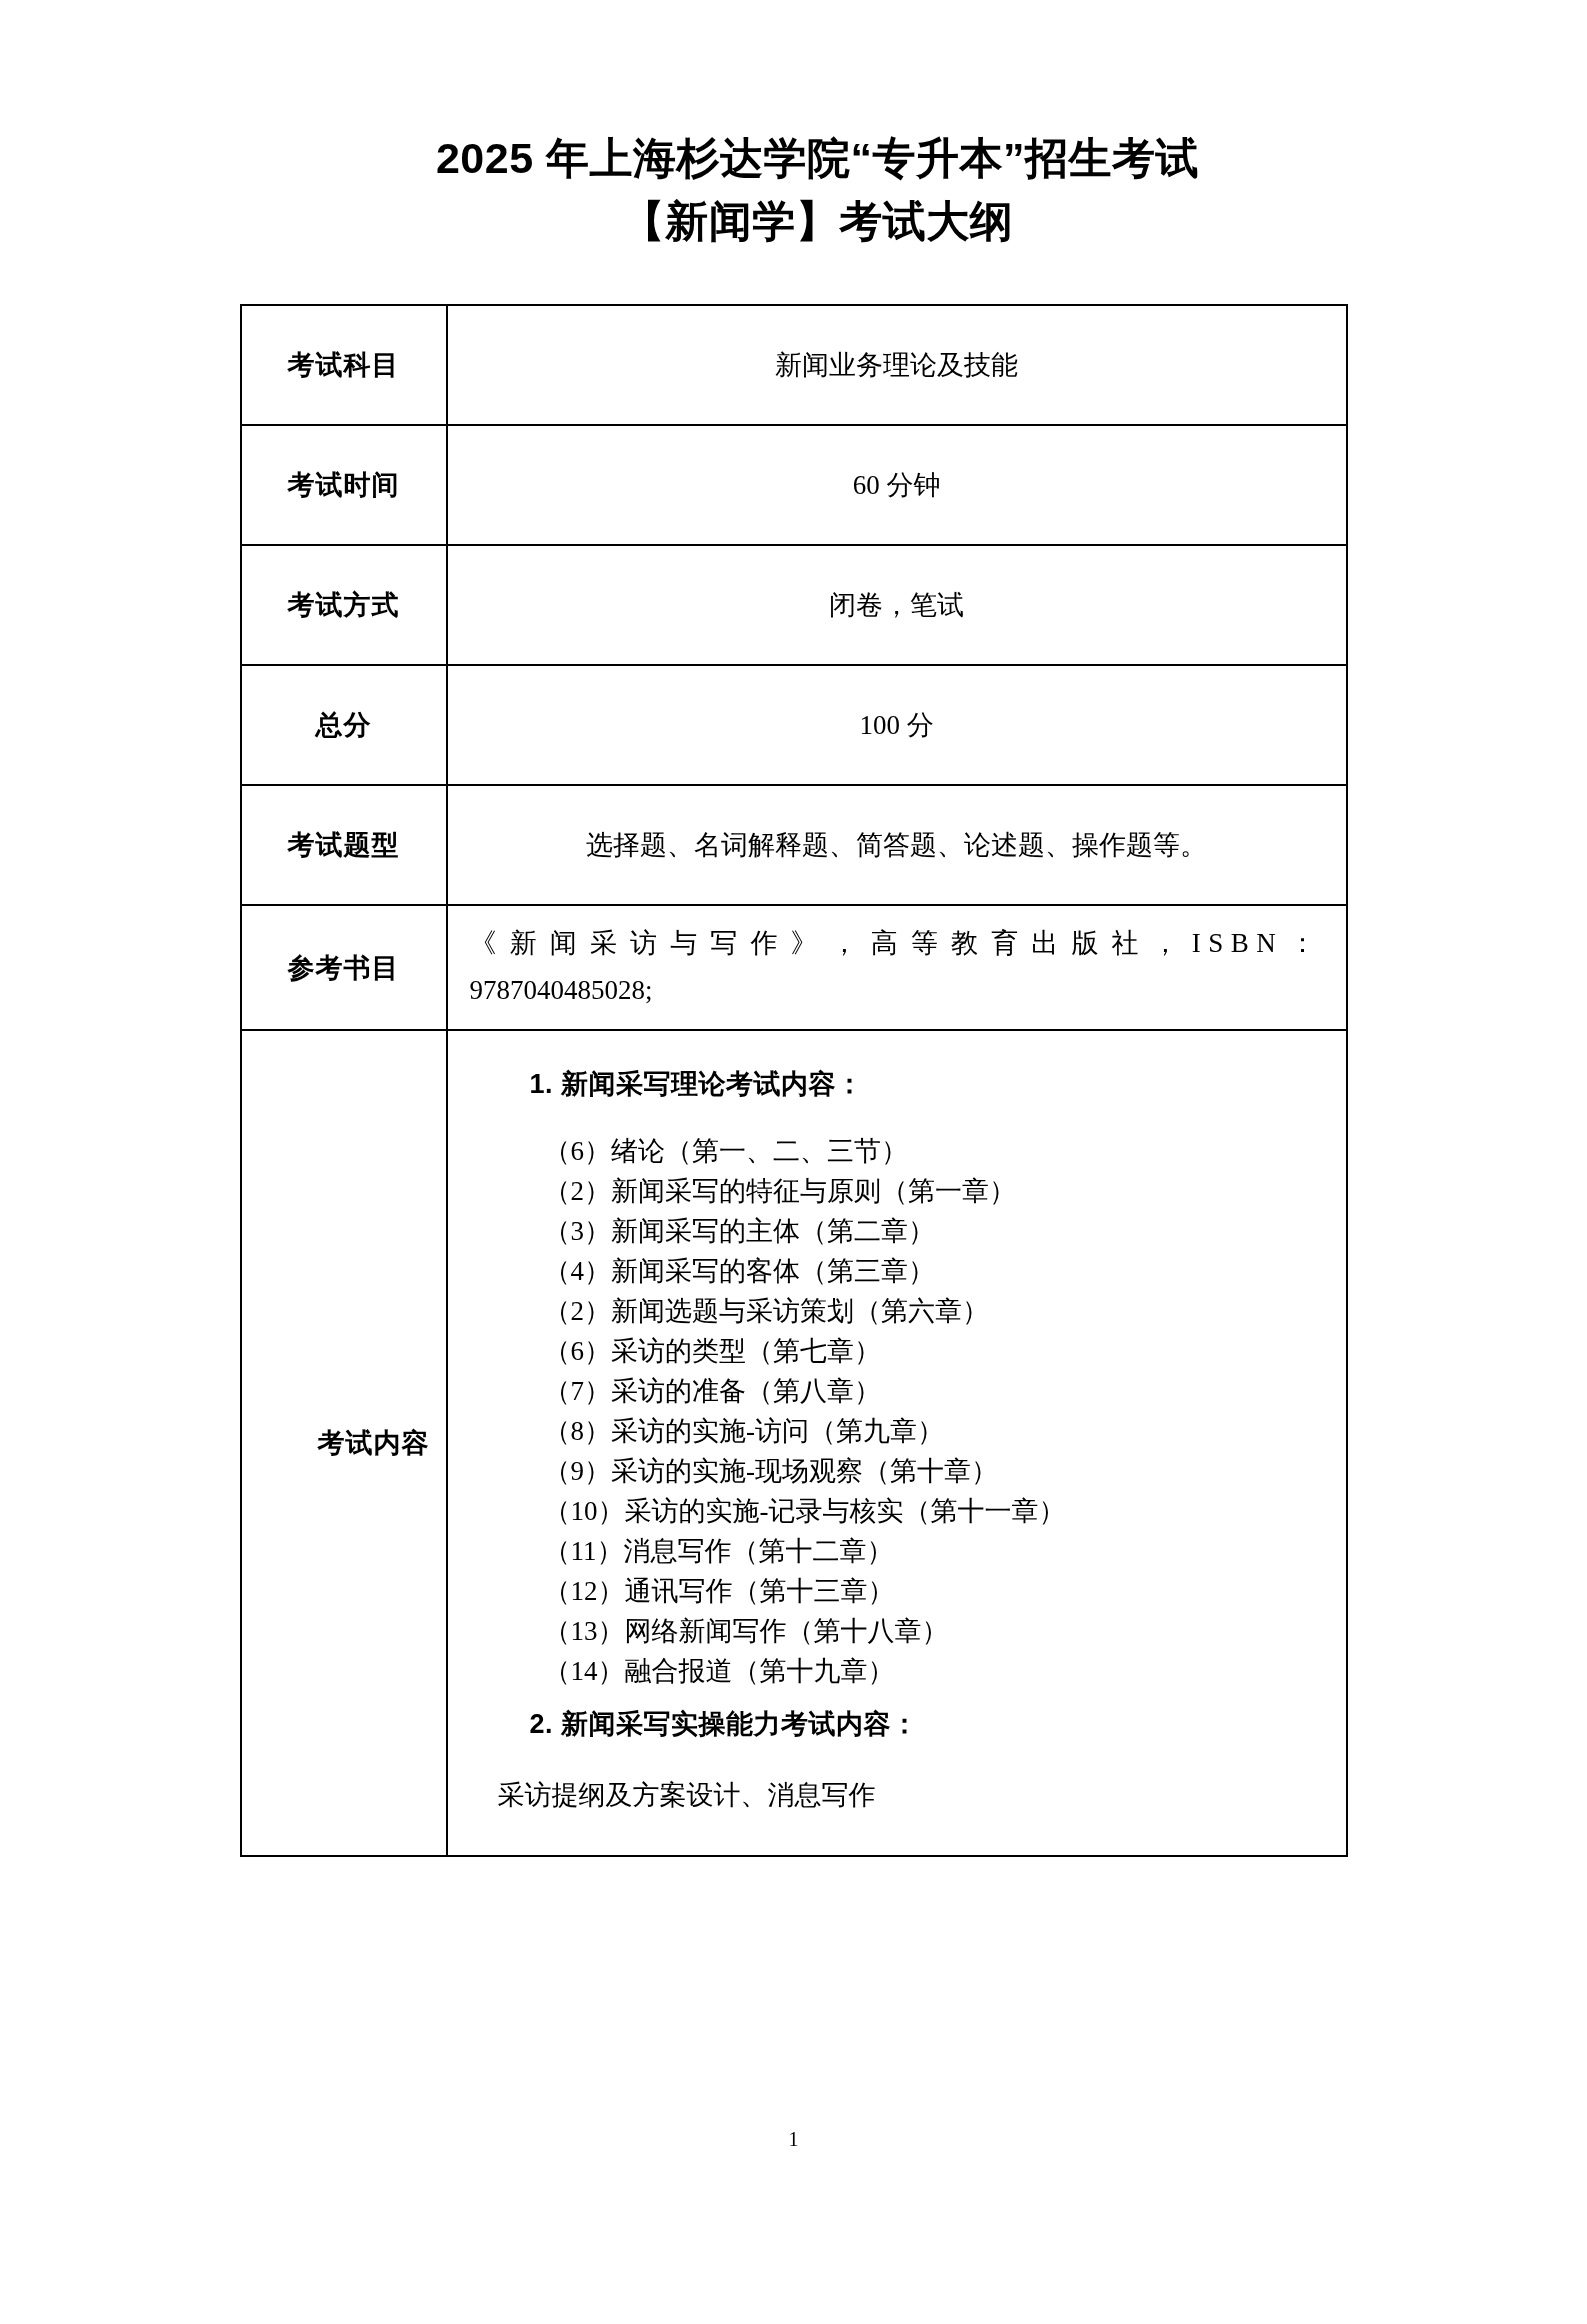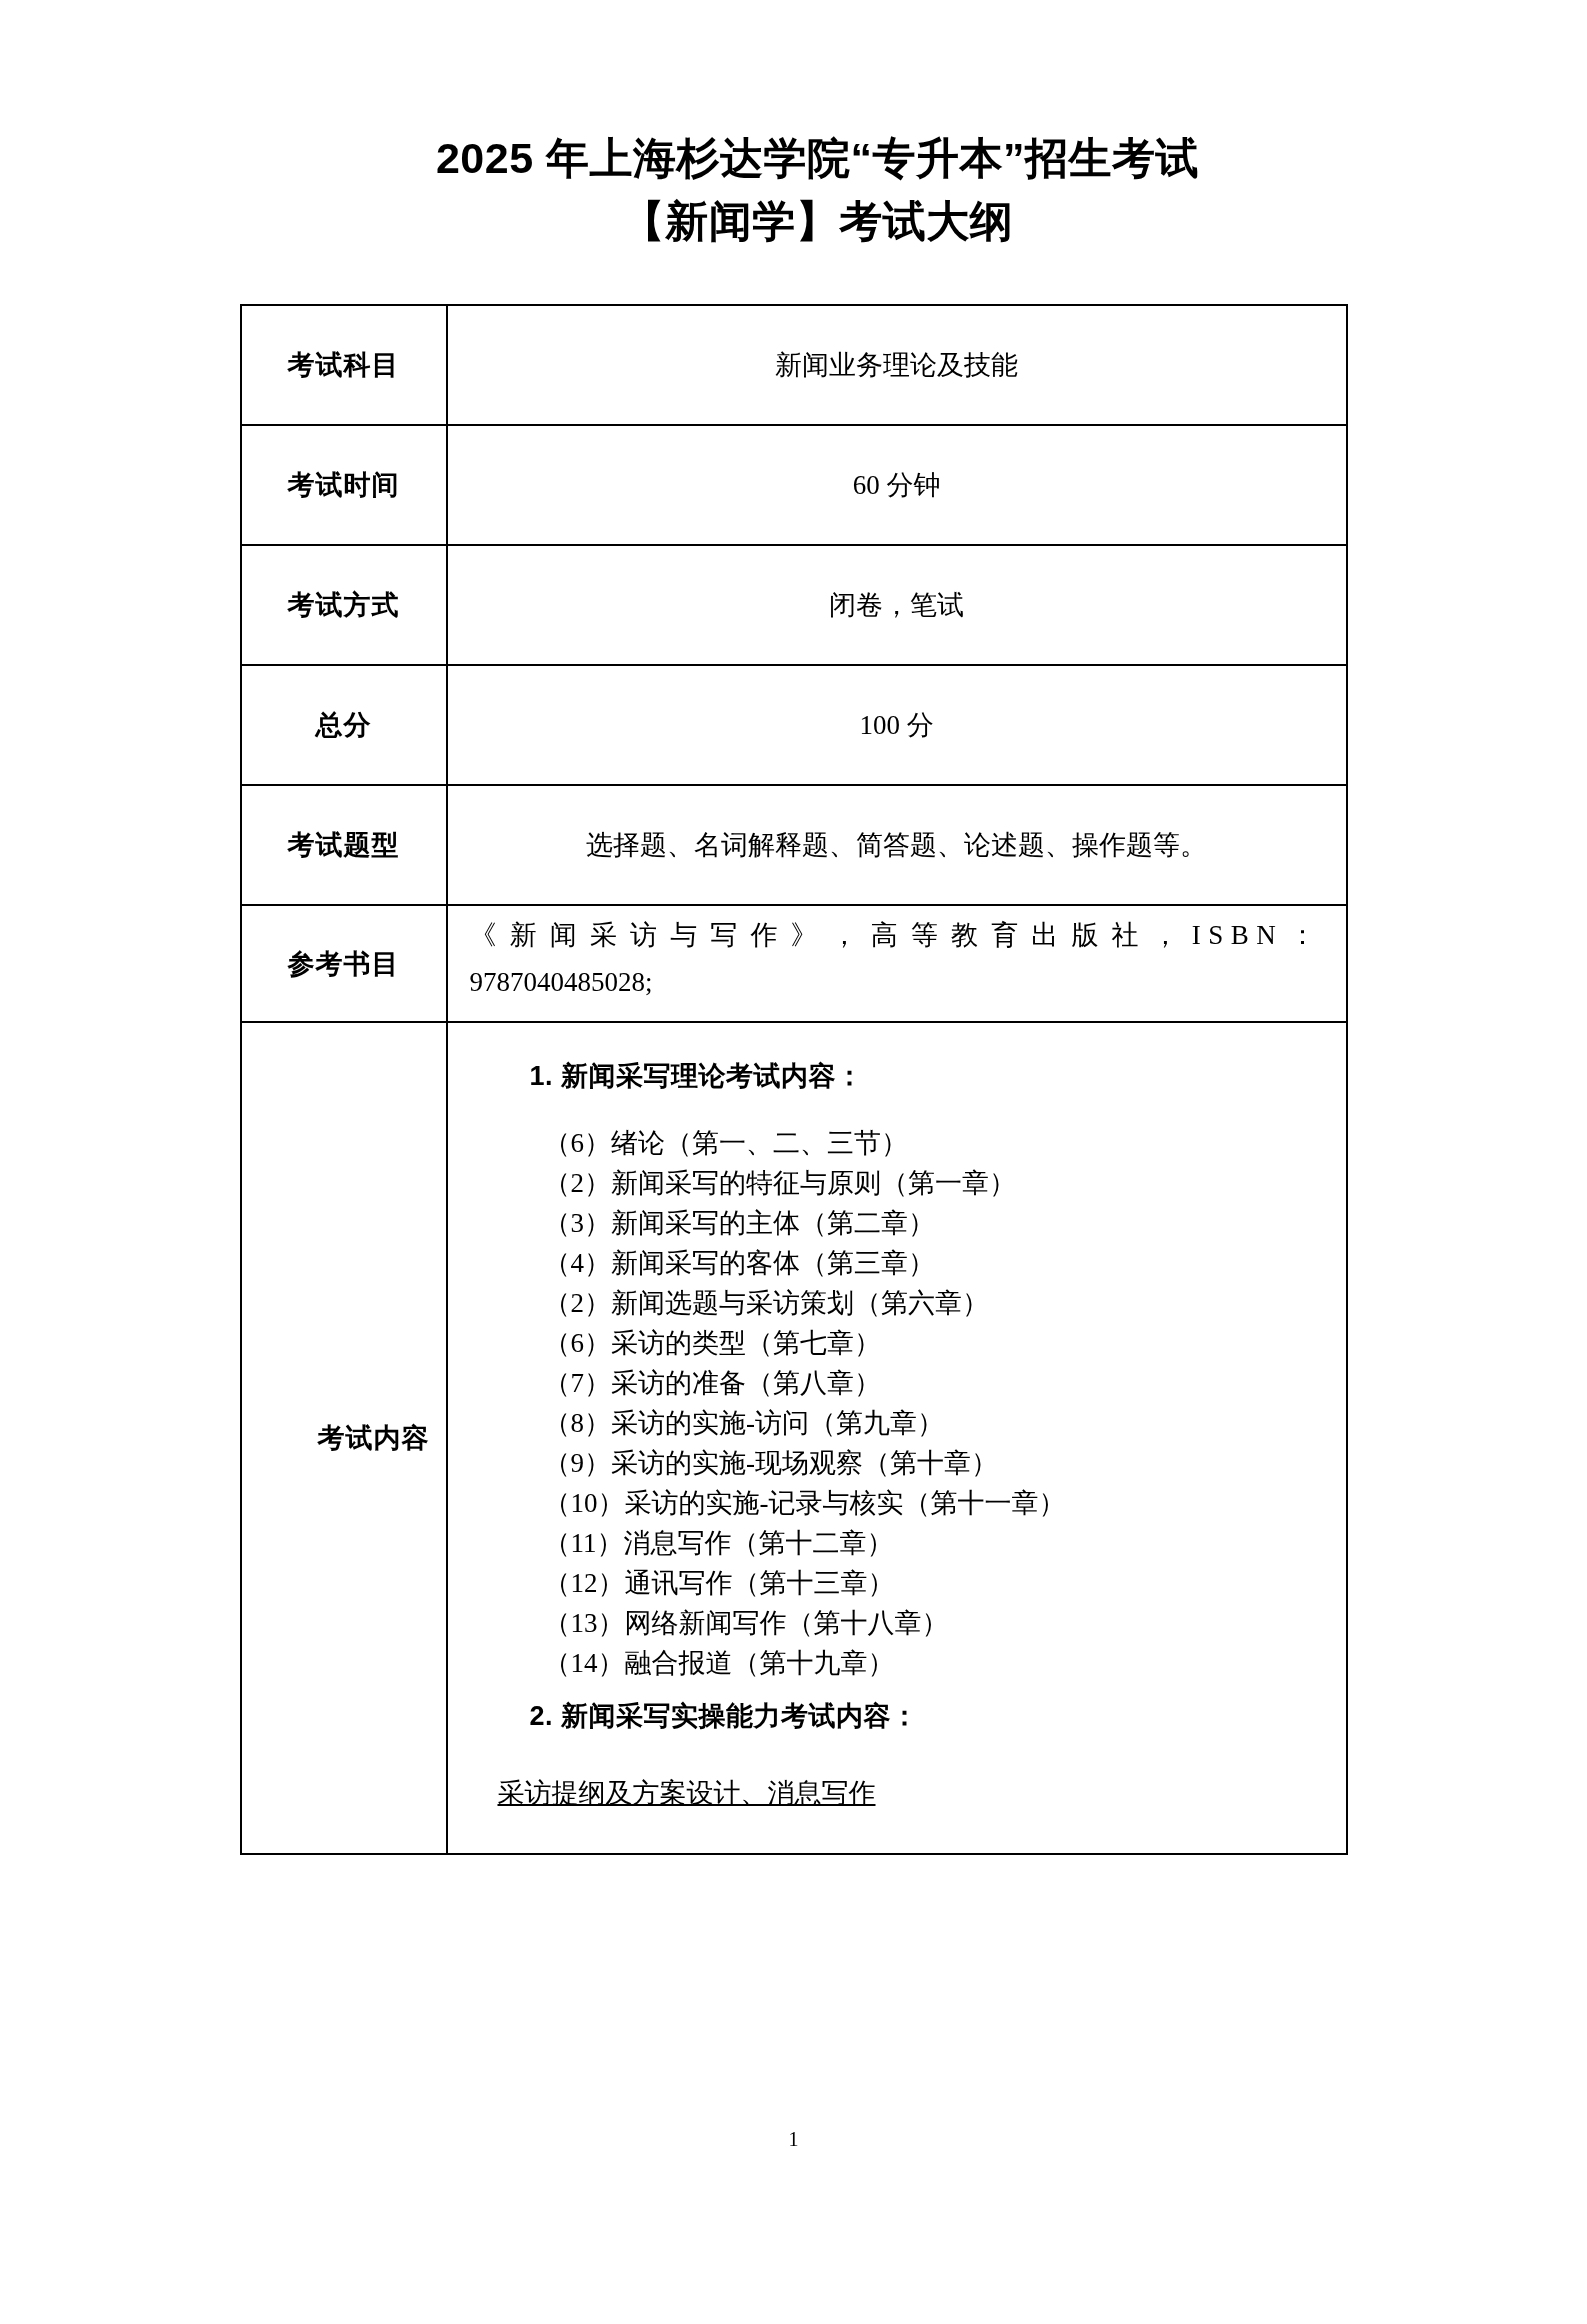--- a/index.html
+++ b/index.html
@@ -70,21 +70,21 @@
   }
 
   .row-simple .col-label,
   .row-simple .col-value {
     height: 86px;
   }
 
   .row-booklist .col-label { vertical-align: middle; }
   .row-booklist .col-value {
     text-align: left;
-    padding: 6px 22px 16px 22px;
+    padding: 14px 22px 16px 22px;
     line-height: 1.72;
     font-size: 27px;
     margin-top: 20px;
   }
   .book-line-1 {
     display: block;
     text-align: justify;
     text-align-last: justify;
     letter-spacing: 0px;
     word-spacing: 0;
@@ -133,24 +133,23 @@
     margin: 0 0 0 46px;
     padding: 0;
     height: 40px;
     line-height: 40px;
     white-space: nowrap;
   }
   .gap-small { height: 20px; }
   .tail-line {
     font-family: "Liberation Serif", "DejaVu Serif", serif;
     font-size: 27px;
-    margin: 10px 0 0 0;
+    margin: 4px 0 0 0;
     line-height: 40px;
     height: 40px;
-    text-decoration: underline;
   }
 
   
   .page-number {
     position: absolute;
     left: 0;
     right: 0;
     top: 2128px;
     text-align: center;
     font-size: 20px;

